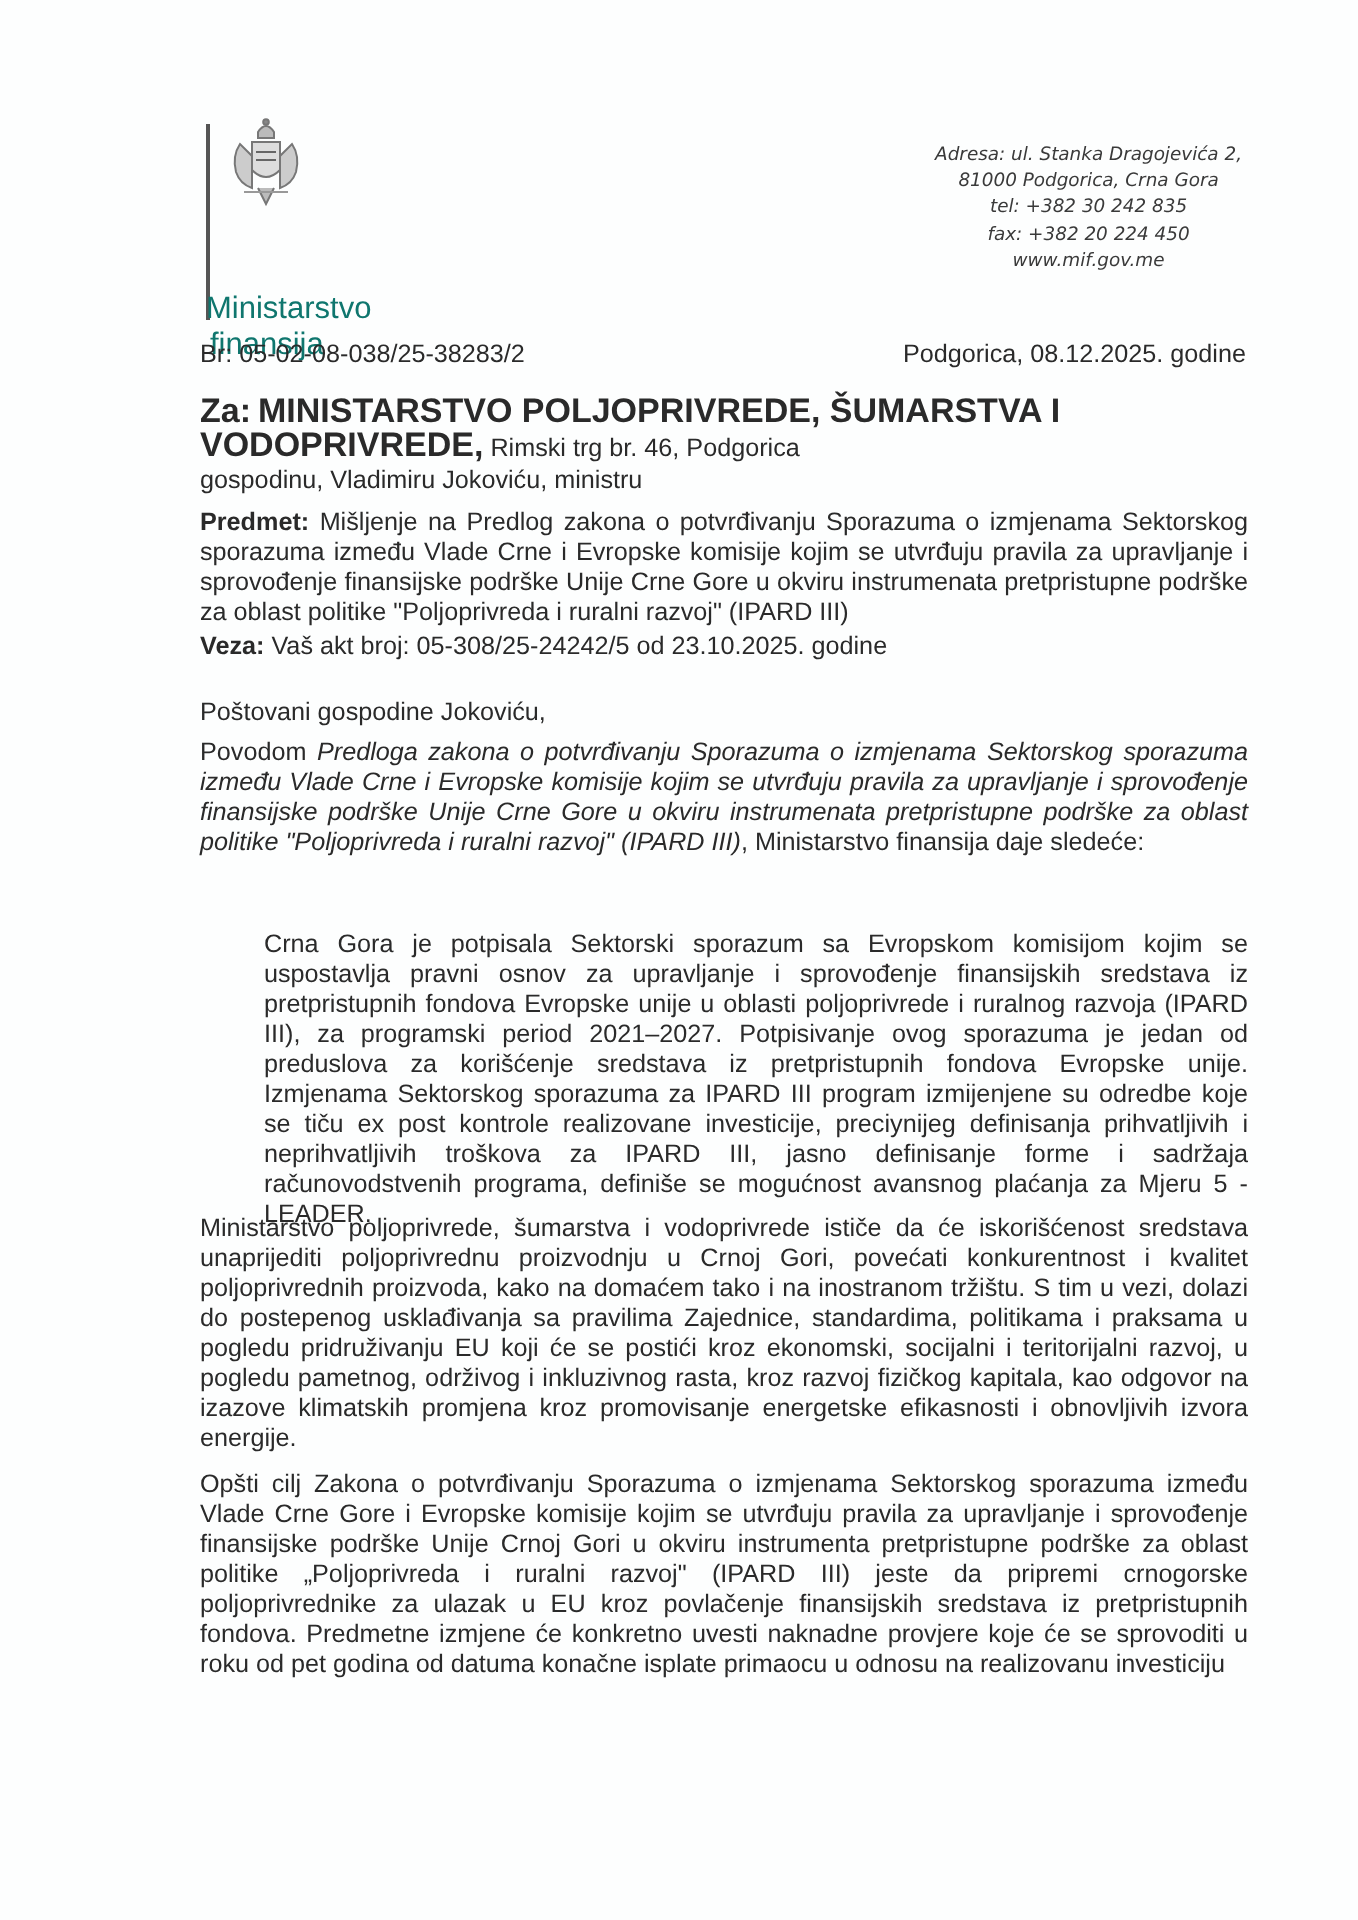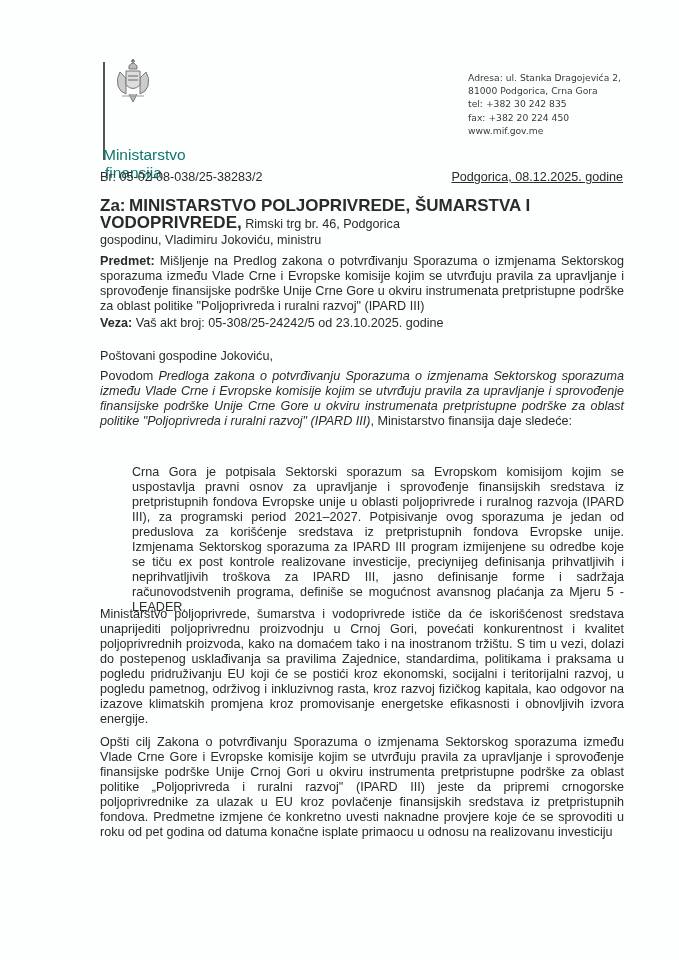--- a/index.html
+++ b/index.html
@@ -6,29 +6,29 @@
   body {
     width: 679px; height: 960px; background: #fdfefe; position: relative;
     font-family: "Liberation Sans", sans-serif; color: #2a2a2a; overflow: hidden;
   }
   .page { position: absolute; left: 0; top: 0; width: 679px; height: 960px; }
   .vline { position: absolute; left: 103px; top: 62px; width: 1.5px; height: 98px; background: #555; }
   .crest { position: absolute; left: 112px; top: 58px; width: 42px; height: 48px; }
   .ministry { position: absolute; left: 103px; top: 116px; font-size: 15.5px; line-height: 18px; color: #0f766e; margin-top: 30px; }
   .ministry div:nth-child(2) { padding-left: 2px; }
   .contact {
-    position: absolute; right: 58px; top: 71px; text-align: left;
-    font-family: "DejaVu Sans", sans-serif; font-size: 9.2px; line-height: 13.2px; color: #3a3a3a;
+    position: absolute; right: 58px; top: 71px; text-align: center;
+    font-family: "DejaVu Sans", sans-serif; font-size: 9.2px; line-height: 13.2px; color: #3a3a3a; font-style: italic;
   }
   .row { position: absolute; left: 100px; right: 55px; font-size: 12.6px; line-height: 15px; }
   .just { text-align: justify; text-align-last: left; }
   .b { font-weight: bold; }
   .i { font-style: italic; }
   .ref { top: 170px; }
-  .date { position: absolute; right: 56px; top: 170px; font-size: 12.6px; text-decoration: underline; }
+  .date { position: absolute; right: 56px; top: 170px; font-size: 12.6px; }
   .za { top: 198px; }
   .za .big { font-size: 17px; }
   .gosp { top: 233px; }
   .predmet { top: 254px; }
   .veza { top: 316px; }
   .salute { top: 349px; }
   .intro { top: 369px; }
   .title { position: absolute; left: 100px; right: 55px; top: 432px; text-align: center; font-weight: bold; font-size: 13px; letter-spacing: 0.3px; }
   .p1 { top: 465px; margin-left: 32px; }
   .p2 { top: 607px; }

